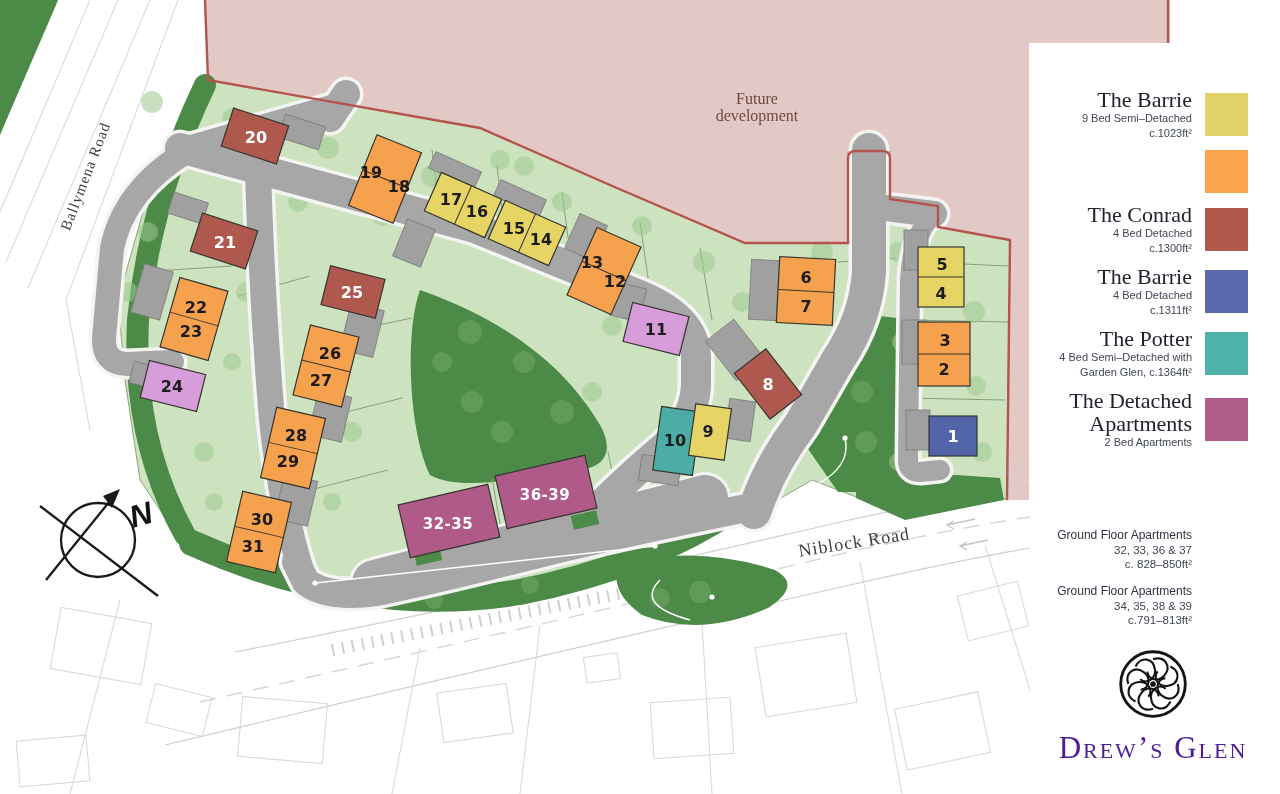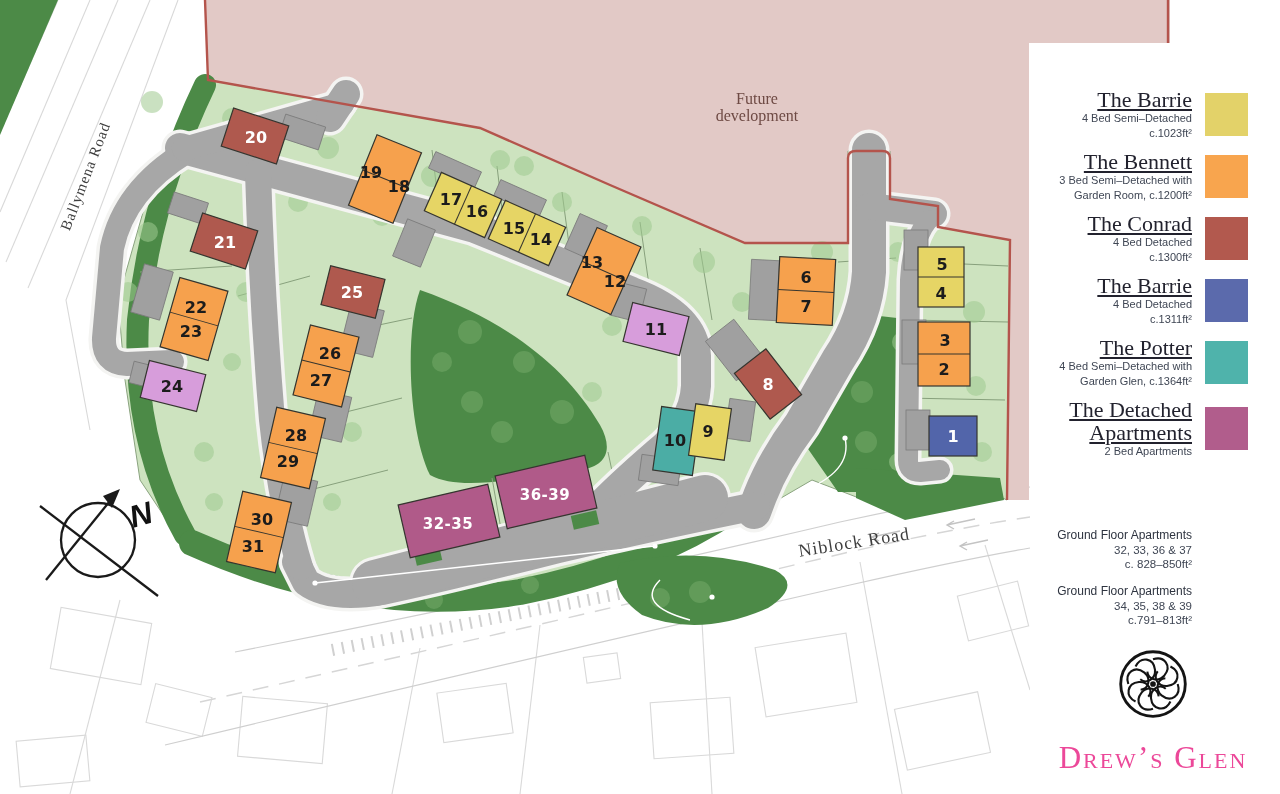--- a/index.html
+++ b/index.html
@@ -9,30 +9,30 @@
   .plotnum{font:700 16px "DejaVu Sans",sans-serif;fill:#1c1c1c;}
   .plotnum.light{fill:#ffffff;}
   .plotnum.apt{font:700 15px "DejaVu Sans",sans-serif;letter-spacing:.5px;}
   .maplabel{font-family:"Liberation Serif",serif;fill:#6e4a44;}
   .roadlabel{font-family:"Liberation Serif",serif;fill:#3e3e3e;}
   
   .panel{position:absolute;left:1030px;top:0;width:250px;height:794px;}
   .legend-rows{position:absolute;top:88px;right:32px;width:210px;}
   .lrow{display:flex;align-items:center;justify-content:flex-end;margin-bottom:10px;}
   .ltxt{text-align:right;margin-right:13px;}
-  .lname{font-family:"Liberation Serif",serif;font-size:22px;line-height:23px;color:#22222e;text-decoration:underline;}
+  .lname{font-family:"Liberation Serif",serif;font-size:22px;line-height:23px;color:#22222e;}
   .ldesc{font-size:11px;line-height:14.5px;color:#3f4654;}
   .lswatch{width:43px;height:43px;flex:none;}
   .anotes{position:absolute;top:528px;right:88px;text-align:right;width:200px;}
   .anote{margin-bottom:13px;}
   .atitle{font-size:12px;font-weight:normal;color:#2e3440;line-height:15px;}
   .aline{font-size:11.5px;color:#3f4654;line-height:14px;}
   .brandwrap{position:absolute;top:646px;left:8px;width:230px;text-align:center;}
   .brand{font-family:"Liberation Serif",serif;font-variant:small-caps;letter-spacing:2px;
-         font-size:31px;color:#ec4899;margin-top:14px;white-space:nowrap;}
+         font-size:31px;color:#4c1d95;margin-top:4px;white-space:nowrap;}
 </style>
 </head>
 <body>
 
 <div class="stage">
 <svg width="1280" height="794" viewBox="0 0 1280 794">
 
   <g stroke="#d9d9d9" stroke-width="1.1" fill="none">
 
     <path d="M90,0 L0,212"></path>
@@ -364,31 +364,26 @@
 
   <path d="M1030,43 L1170,43 L1170,0 L1280,0 L1280,794 L1030,794 Z" fill="#ffffff"></path>
 </svg>
 
 
 <div class="panel">
   <div class="legend-rows" id="legend-rows">
         <div class="lrow">
           <div class="ltxt">
             <div class="lname">The Barrie</div>
-            <div class="ldesc">4 Bed Semi–Detached</div>
+            <div class="ldesc">9 Bed Semi–Detached</div>
             <div class="ldesc">c.1023ft²</div>
           </div>
           <div class="lswatch" style="background: rgb(227, 210, 105);"></div>
         </div>
         <div class="lrow">
-          <div class="ltxt">
-            <div class="lname">The Bennett</div>
-            <div class="ldesc">3 Bed Semi–Detached with</div>
-            <div class="ldesc">Garden Room, c.1200ft²</div>
-          </div>
           <div class="lswatch" style="background: rgb(248, 165, 78);"></div>
         </div>
         <div class="lrow">
           <div class="ltxt">
             <div class="lname">The Conrad</div>
             <div class="ldesc">4 Bed Detached</div>
             <div class="ldesc">c.1300ft²</div>
           </div>
           <div class="lswatch" style="background: rgb(178, 89, 78);"></div>
         </div>

